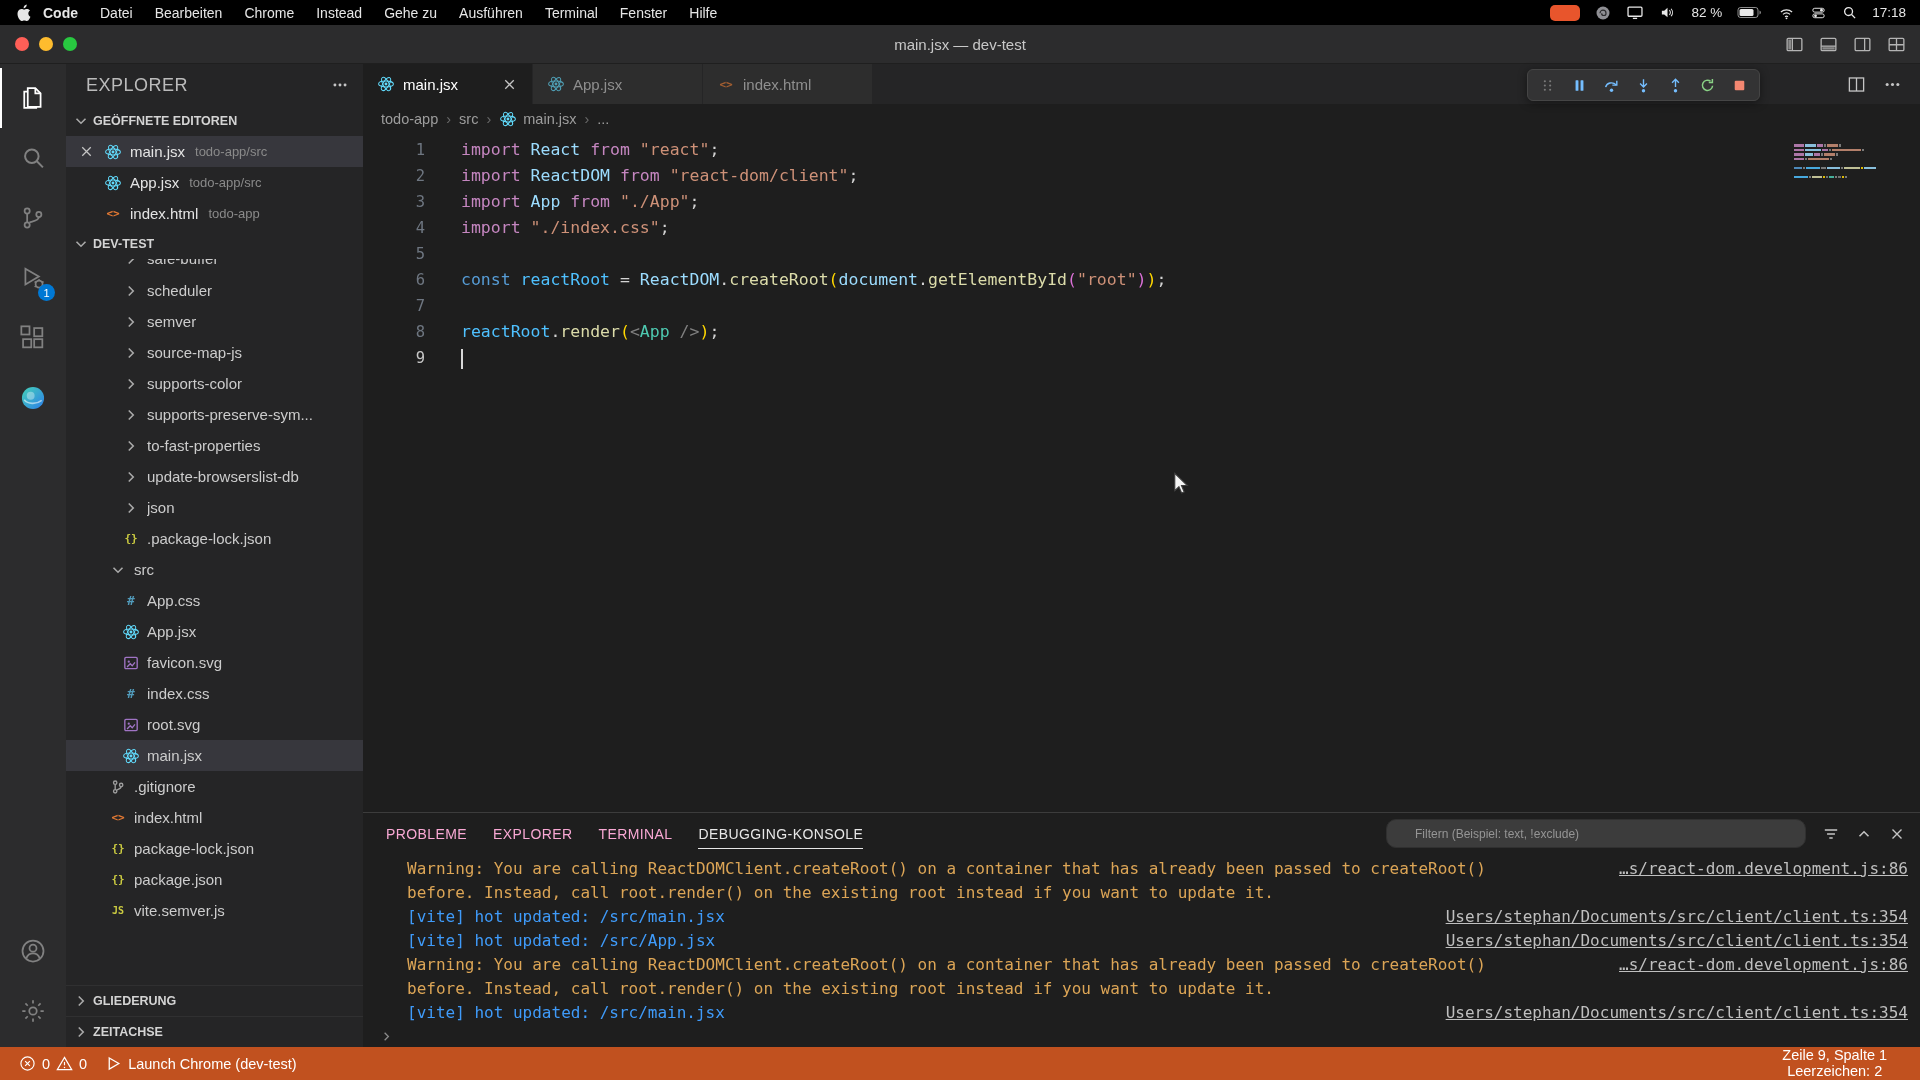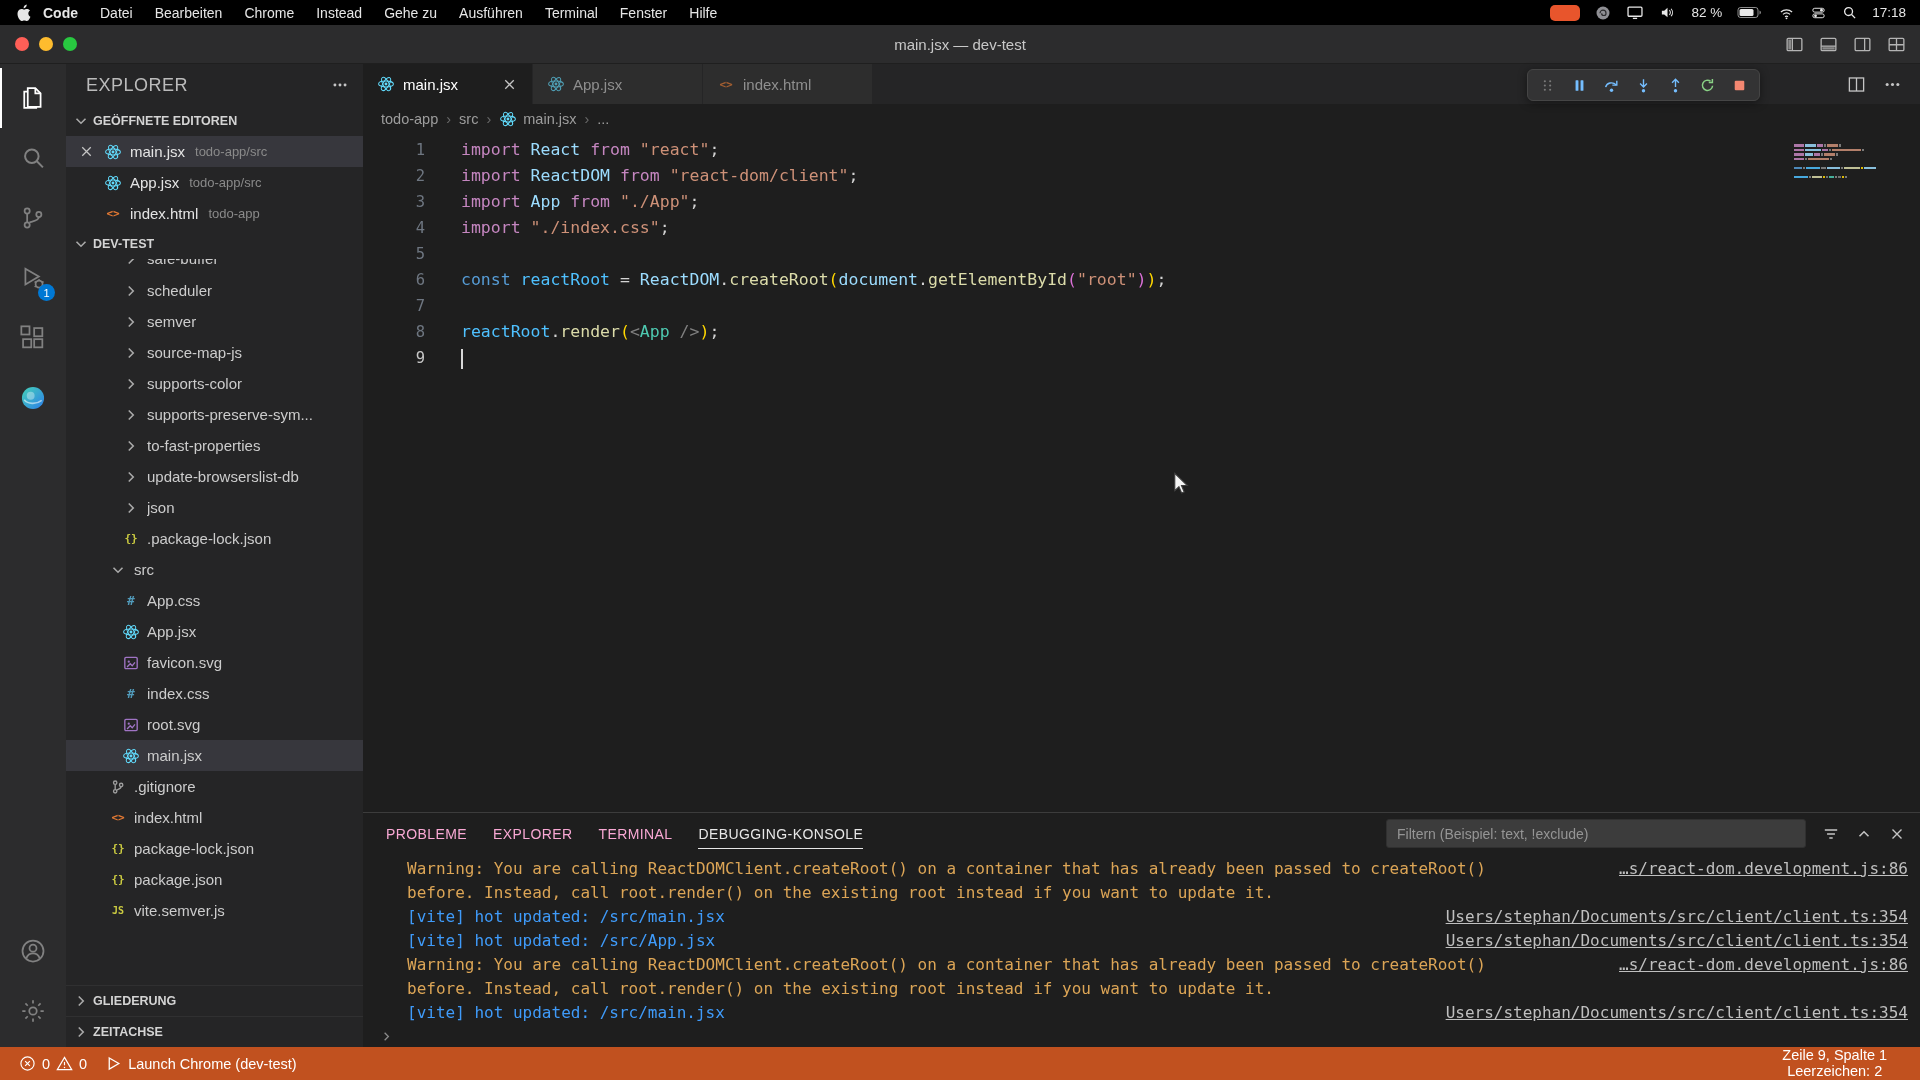--- a/index.html
+++ b/index.html
@@ -103,21 +103,21 @@
   .mm-kw1{background:#c586c0}.mm-kw2{background:#569cd6}.mm-var{background:#9cdcfe}.mm-varb{background:#4fc1ff}
   .mm-str{background:#ce9178}.mm-fn{background:#dcdcaa}.mm-pln{background:#8a8a8a}.mm-b1{background:#ffd700}.mm-tag{background:#808080}.mm-cmp{background:#4ec9b0}
 
   
   .panel{height:235px;background:#1e1e1e;border-top:1px solid #3c3c3c;display:flex;flex-direction:column;flex:0 0 auto;}
   .panel-header{height:41px;display:flex;align-items:center;padding:0 14px 0 10px;flex:0 0 auto;}
   .panel-tabs{display:flex;height:100%;}
   .panel-tab{padding:0 13px;height:100%;display:flex;align-items:center;color:#f9a8d4;font-size:14px;letter-spacing:.4px;cursor:pointer;position:relative;white-space:nowrap;}
   .panel-tab.active{color:#e7e7e7;}
   .panel-tab.active::after{content:"";position:absolute;left:13px;right:13px;bottom:5px;height:1.5px;background:#e7e7e7;}
-  .panel-filter{margin-left:auto;width:420px;height:29px;background:#3c3c3c;border:1px solid #303030;border-radius:3px;color:#cccccc;font-size:14px;padding:0 10px;outline:none;font-family:"Liberation Sans",sans-serif;}
+  .panel-filter{margin-left:auto;width:420px;height:29px;background:#3c3c3c;border:1px solid #303030;border-radius:10px;color:#cccccc;font-size:12px;padding:0 28px;outline:none;font-family:"Liberation Sans",sans-serif;}
   .panel-filter::placeholder{color:#959595;}
   .panel-actions{display:flex;gap:15px;padding-left:16px;color:#c5c5c5;}
   .panel-actions .icon{width:18px;height:18px;cursor:pointer;}
   .console{flex:1;overflow:hidden;font-family:"DejaVu Sans Mono",monospace;font-size:16px;line-height:24px;padding:3px 12px 0 44px;}
   .console-line{display:flex;justify-content:space-between;gap:24px;white-space:nowrap;}
   .cl-text{overflow:hidden;}
   .src{text-decoration:underline;color:#bfbfbf;flex:0 0 auto;cursor:pointer;}
   .cl-warn .cl-text{color:var(--warning-text,#dca556);}
   .cl-info .cl-text{color:var(--info-text,#3f9bfa);}
   .console-prompt{display:flex;align-items:center;color:#8a8a8a;margin-left:-28px;height:22px;}

